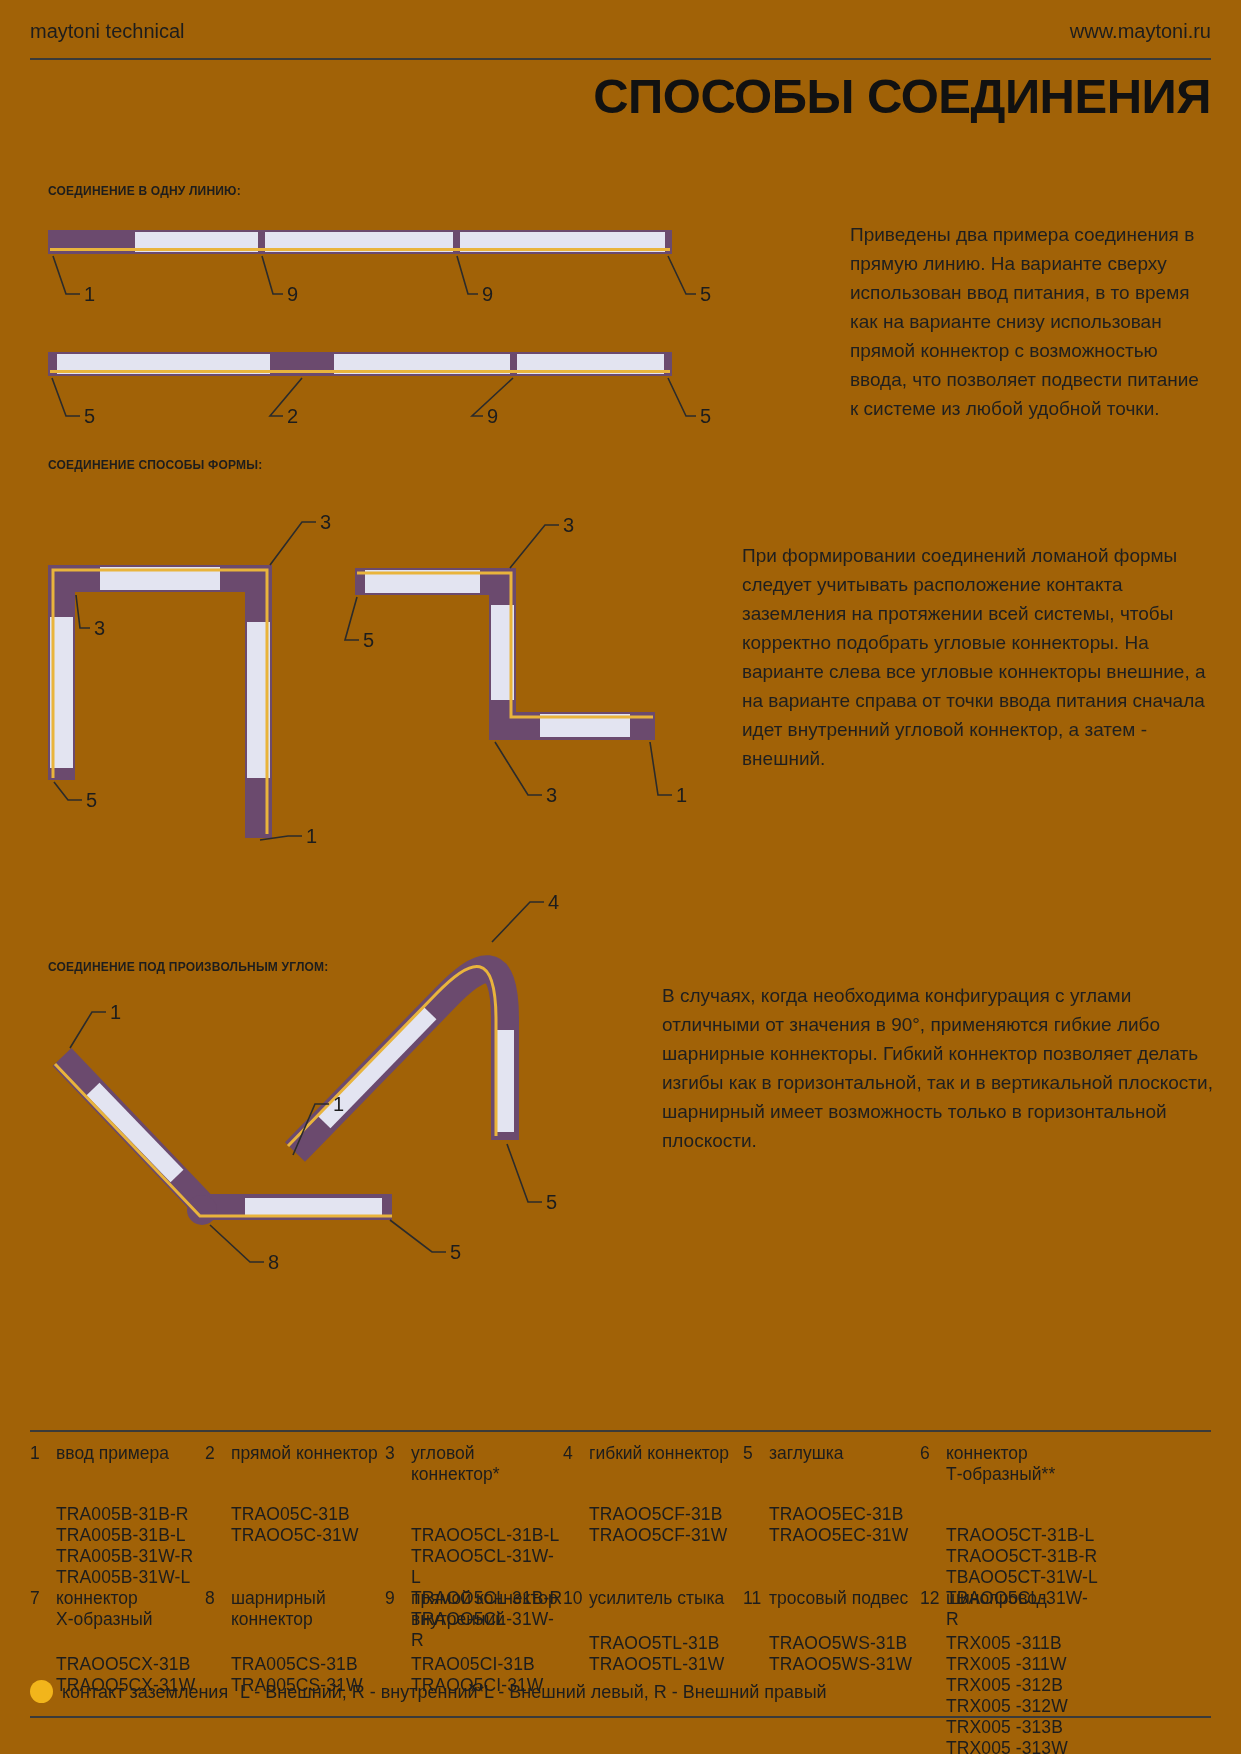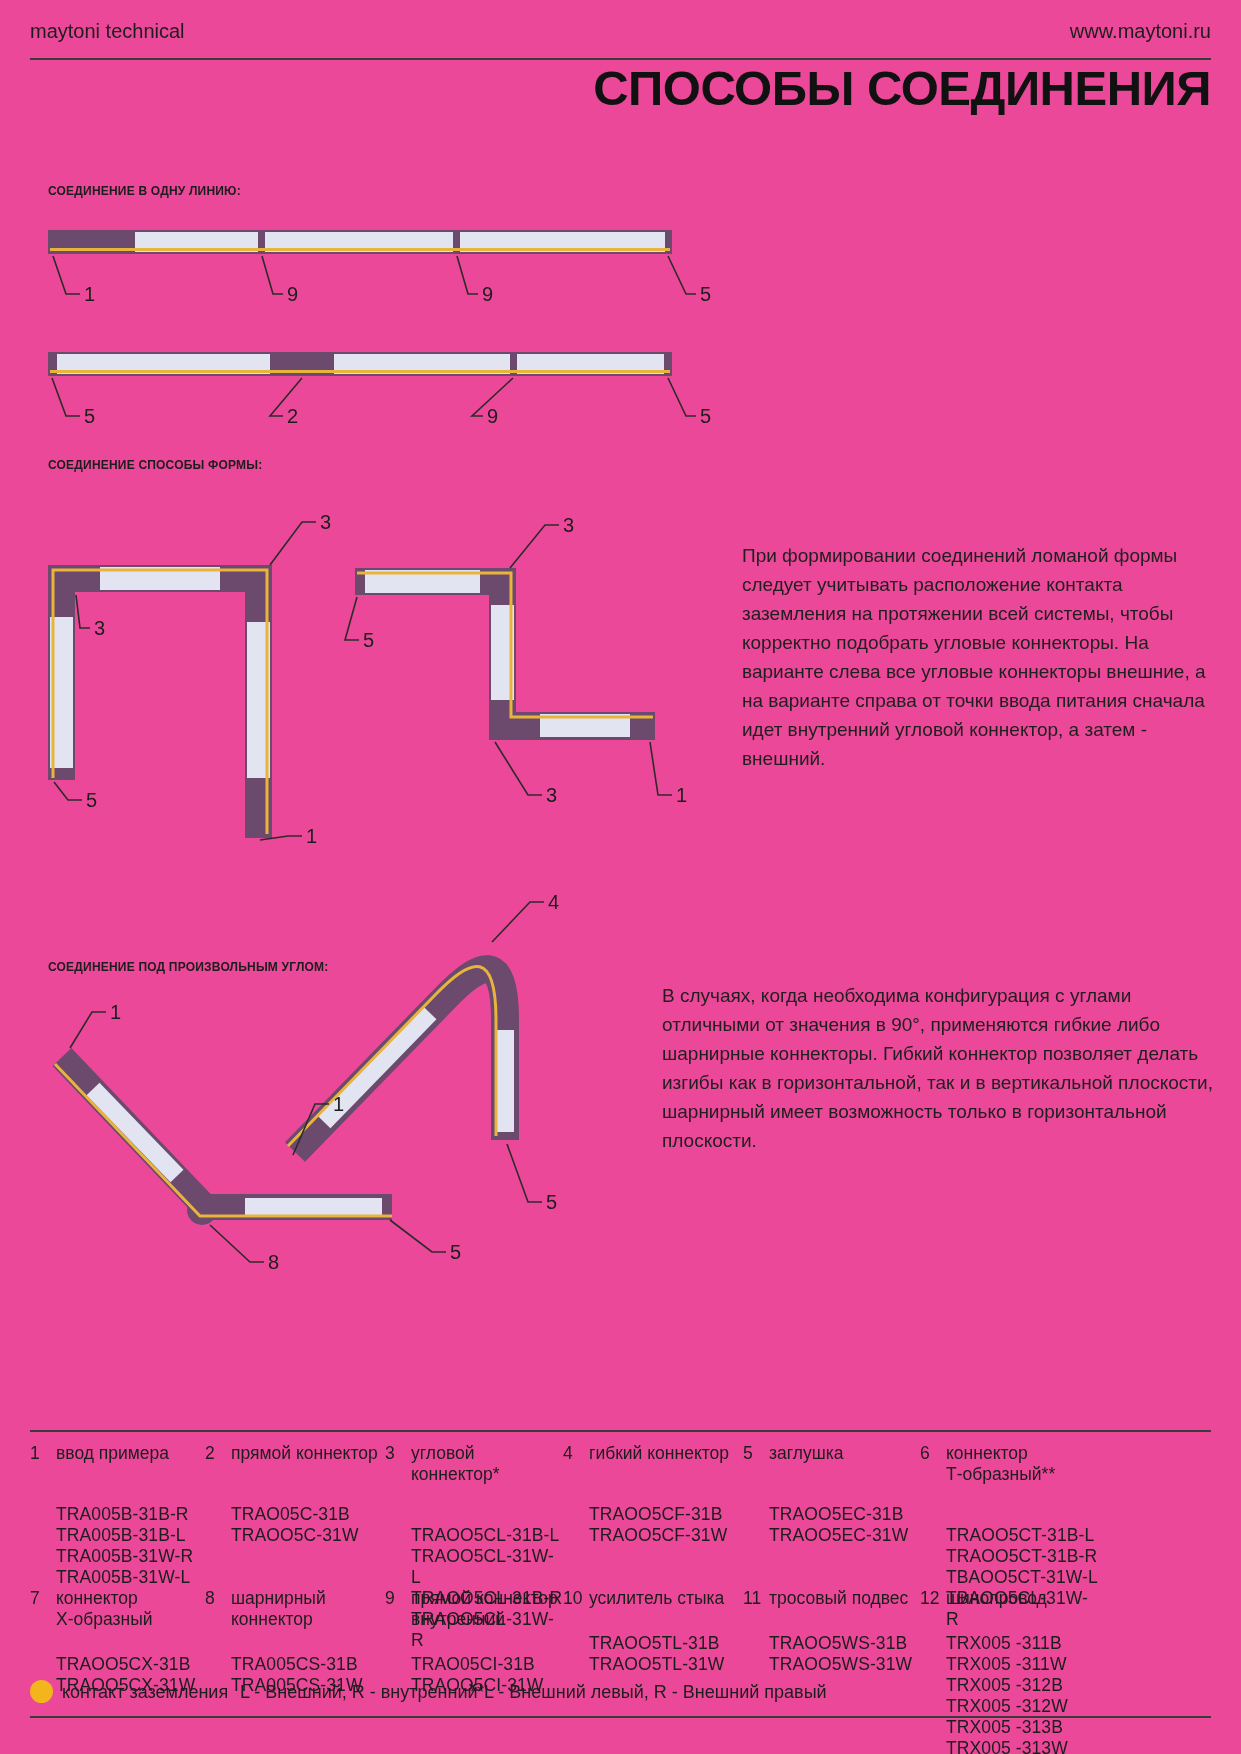--- a/index.html
+++ b/index.html
@@ -9,21 +9,21 @@
     font-family:"Liberation Sans", sans-serif; color:#1d1d1d;
   }
   .abs{position:absolute;}
   .brand{left:30px; top:20px; font-size:20px;}
   .site{right:30px; top:20px; font-size:20px;}
   .rule{left:30px; width:1181px; height:2px; background:#3a3a3a;}
   .rule-top{top:58px;}
   .rule-mid{top:1430px;}
   .rule-bot{top:1716px;}
   .doc-title{
-    right:30px; top:64px; text-align:right;
+    right:30px; top:72px; text-align:right;
     font-size:49px; font-weight:bold; line-height:48px; letter-spacing:-0.5px; color:#111;margin-left:36px;
   }
   .sec-head{left:48px; font-size:12px; font-weight:bold; letter-spacing:0.2px;}
   .sec1-head{top:184px;} .sec2-head{top:458px;} .sec3-head{top:960px;}
   .para{font-size:19px; line-height:29px; color:#1f1f1f;}
   .para1{left:850px; top:220px; width:352px;}
   .para2{left:742px; top:541px; width:482px;}
   .para3{left:662px; top:981px; width:560px;}
   svg{display:block;}
   .callout-line{fill:none; stroke:#2b2b2b; stroke-width:1.6px;}
@@ -40,31 +40,32 @@
   .legend-dot{
     position:absolute; left:0px; top:-2px; width:23px; height:23px; border-radius:50%;
   }
   .legend-ground{position:absolute; left:32px; top:0; width:200px;}
   .legend-note1{position:absolute; left:210px; top:0; width:260px;}
   .legend-note2{position:absolute; left:440px; top:0; width:360px;}
 </style>
 </head>
 <body>
 
-<div class="page" style="background: #ec4899;">
+<div class="page" style="background: #a16207;">
 
   <div class="abs brand">maytoni technical</div>
   <div class="abs site">www.maytoni.ru</div>
   <div class="abs rule rule-top"></div>
 
   <div class="abs doc-title">
     <div>СПОСОБЫ СОЕДИНЕНИЯ</div>
   </div>
 
   <div class="abs sec-head sec1-head">СОЕДИНЕНИЕ В ОДНУ ЛИНИЮ:</div>
+  <div class="abs para para1">Приведены два примера соединения в прямую линию. На варианте сверху использован ввод питания, в то время как на варианте снизу использован прямой коннектор с возможностью ввода, что позволяет подвести питание к системе из любой удобной точки.</div>
 
   <svg class="abs" style="left:40px; top:222px;" width="700" height="215" viewBox="0 0 700 215">
 
     <rect x="8" y="8" width="624" height="24" fill="#6b4a6e"></rect>
     <rect x="10" y="10" width="620" height="20" fill="#e3e4f1"></rect>
     <rect x="8" y="8" width="87" height="24" fill="#6b4a6e"></rect>
     <rect x="218" y="8" width="7" height="24" fill="#6b4a6e"></rect>
     <rect x="413" y="8" width="7" height="24" fill="#6b4a6e"></rect>
     <rect x="625" y="8" width="7" height="24" fill="#6b4a6e"></rect>
     <rect x="10" y="26" width="620" height="3" fill="#e9b43c"></rect>

